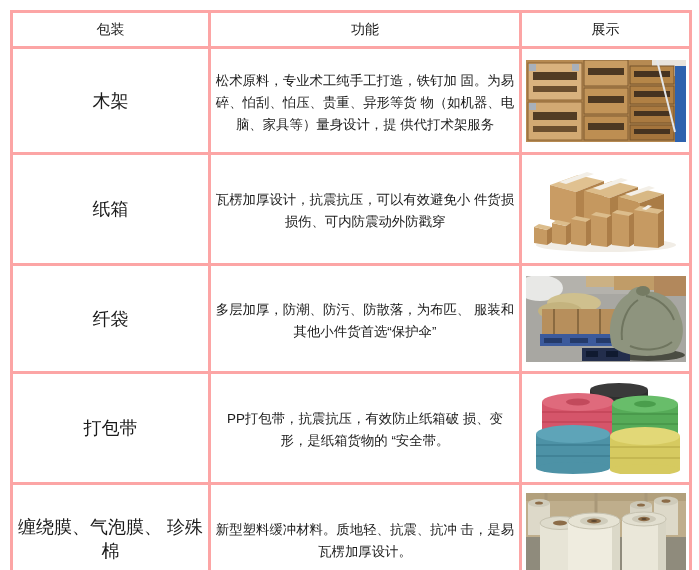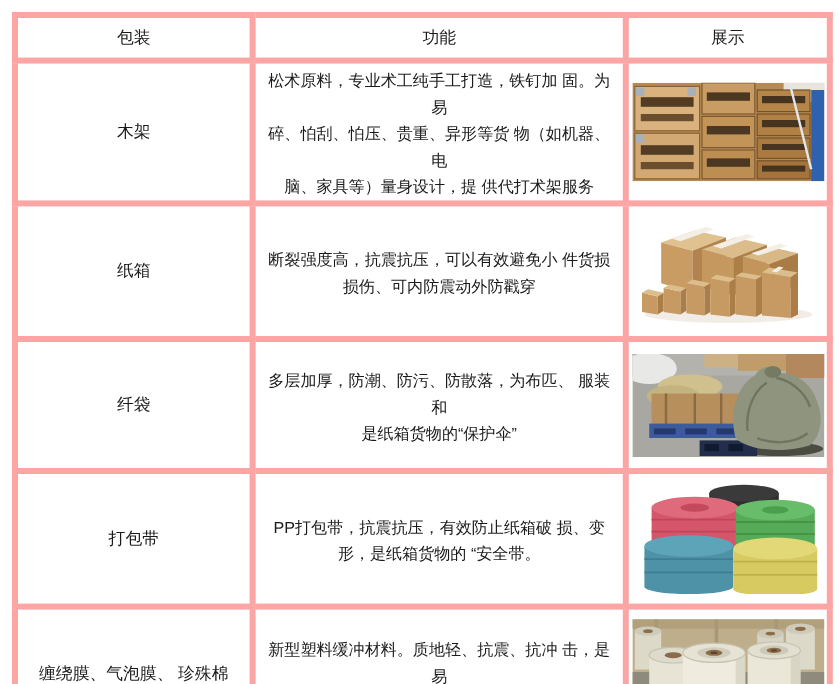--- a/index.html
+++ b/index.html
@@ -1,21 +1,21 @@
 <!DOCTYPE html>
 <html><head>
 <meta charset="utf-8">
 <style>
   html,body{margin:0;padding:0;background:#fff;}
   body{width:699px;height:570px;font-family:"Liberation Sans",sans-serif;color:#1a1a1a;}
   .page{position:relative;width:699px;height:570px;background:#fff;overflow:hidden;}
   table.pack{position:absolute;left:10px;top:10px;width:679px;border-collapse:collapse;table-layout:fixed;}
-  table.pack th, table.pack td{border:5px solid #fca5a5;overflow:hidden;}
+  table.pack th, table.pack td{border:3px solid #fca5a5;overflow:hidden;}
   th{height:31px;font-weight:normal;font-size:14px;text-align:center;vertical-align:middle;}
-  td.name-cell{text-align:center;vertical-align:middle;font-size:14px;padding:0 0;}
+  td.name-cell{text-align:center;vertical-align:middle;font-size:18px;padding:0 0;}
   td.desc-cell{vertical-align:middle;font-size:13.4px;line-height:22px;padding:4px 4px 0 4px;white-space:pre-line;text-align:center;}
   td.photo-cell{text-align:center;vertical-align:middle;padding:0;}
   tr.r1 td{height:99px;}
   tr.r2 td{height:104px;}
   tr.r3 td{height:101px;}
   tr.r4 td{height:104px;}
   tr.r5 td{height:104px;}
   .photo{display:inline-block;vertical-align:middle;line-height:0;}
   .photo svg{display:block;}
 </style>
@@ -73,21 +73,21 @@
               <rect x="104" y="65" width="44" height="15" fill="#a4743c" stroke="#74522a"></rect>
               <rect x="108" y="69" width="36" height="5" fill="#463320"></rect>
               <line x1="131" y1="0" x2="149" y2="72" stroke="#e3e6ea" stroke-width="2"></line>
             </svg>
           </span>
         </td>
       </tr>
 
       <tr class="r2">
         <td class="name-cell">纸箱</td>
-        <td class="desc-cell">断裂强度高，抗震抗压，可以有效避免小 件货损
+        <td class="desc-cell">瓦楞加厚设计，抗震抗压，可以有效避免小 件货损
 损伤、可内防震动外防戳穿</td>
         <td class="photo-cell">
           <span class="photo">
             <svg width="160" height="88" viewBox="0 0 160 88">
               <rect width="160" height="88" fill="#ffffff"></rect>
               <ellipse cx="80" cy="80" rx="70" ry="7" fill="#f1ede6"></ellipse>
               <g>
                 <polygon points="24,20 52,10 78,16 50,27" fill="#e0c190"></polygon>
                 <polygon points="24,20 50,27 50,62 24,54" fill="#c99c64"></polygon>
                 <polygon points="50,27 78,16 78,52 50,62" fill="#b2834c"></polygon>
@@ -137,21 +137,21 @@
                 <polygon points="116,44 122,40 126,41 120,45" fill="#f3efe7"></polygon>
               </g>
             </svg>
           </span>
         </td>
       </tr>
 
       <tr class="r3">
         <td class="name-cell">纤袋</td>
         <td class="desc-cell">多层加厚，防潮、防污、防散落，为布匹、 服装和
-是纸箱货物的“保护伞”</td>
+其他小件货首选“保护伞”</td>
         <td class="photo-cell">
           <span class="photo">
             <svg width="160" height="86" viewBox="0 0 160 86">
               <rect width="160" height="86" fill="#a8a7a2"></rect>
               <rect width="160" height="18" fill="#b4b2ac"></rect>
               <rect x="60" y="0" width="30" height="11" fill="#cbb184"></rect>
               <rect x="88" y="0" width="46" height="14" fill="#c09c68"></rect>
               <rect x="128" y="0" width="32" height="20" fill="#b2885c"></rect>
               <ellipse cx="14" cy="12" rx="23" ry="13" fill="#e8e8e6"></ellipse>
               <ellipse cx="48" cy="27" rx="27" ry="10" fill="#cfc08e"></ellipse>

